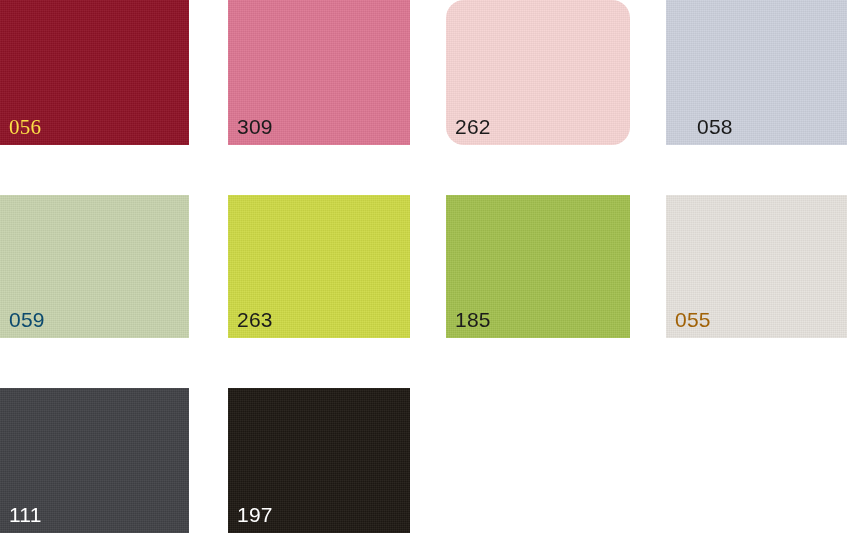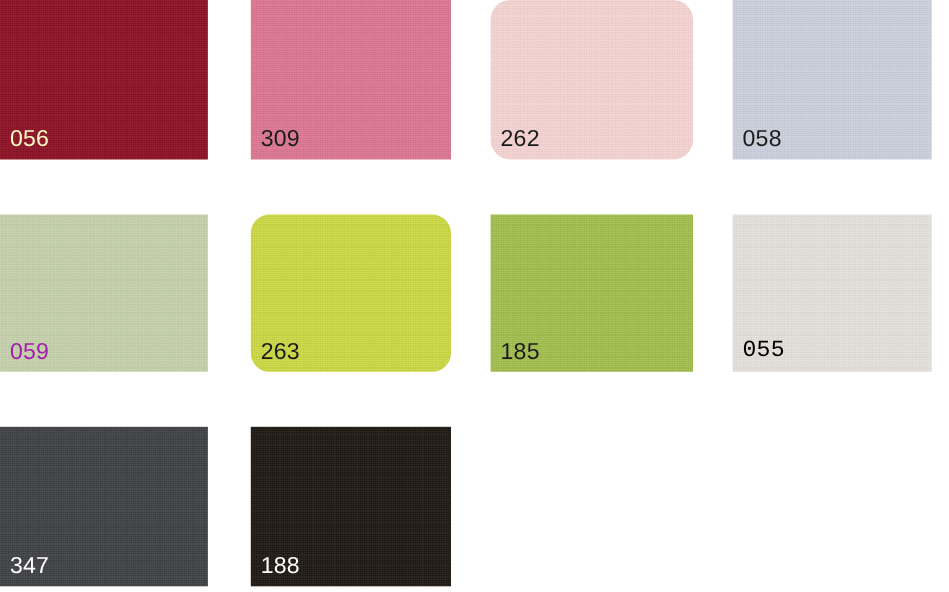--- a/index.html
+++ b/index.html
@@ -66,42 +66,42 @@
     white-space: nowrap;
   }
   .label-dark  { color: #1b1b1b; }
   .label-light { color: #ffffff; }
 </style>
 </head>
 <body>
 
 <div id="swatch-grid" style="background: rgb(255, 255, 255); width: 863px; height: 538px;">
     <div class="swatch" style="left: 0px; top: 0px; width: 189px; height: 145px; background: rgb(142, 18, 38);">
-      <span class="swatch-label label-light" style="color: #fef9c3;">056</span>
+      <span class="swatch-label label-light" style="color: #fde047; font-family: Liberation Serif, serif;">056</span>
     </div>
     <div class="swatch" style="left: 228px; top: 0px; width: 182px; height: 145px; background: rgb(221, 119, 147);">
       <span class="swatch-label label-dark" style="color: rgb(27, 27, 27);">309</span>
     </div>
     <div class="swatch" style="left: 446px; top: 0px; width: 184px; height: 145px; background: rgb(247, 213, 212); border-radius: 18px;">
       <span class="swatch-label label-dark" style="color: rgb(27, 27, 27);">262</span>
     </div>
     <div class="swatch" style="left: 666px; top: 0px; width: 181px; height: 145px; background: rgb(205, 209, 221);">
-      <span class="swatch-label label-dark" style="color: rgb(27, 27, 27);">058</span>
+      <span class="swatch-label label-dark" style="color: rgb(27, 27, 27); margin-left: 22px;">058</span>
     </div>
     <div class="swatch" style="left: 0px; top: 195px; width: 189px; height: 143px; background: rgb(200, 211, 174);">
-      <span class="swatch-label label-dark" style="color: #a21caf;">059</span>
+      <span class="swatch-label label-dark" style="color: #0c4a6e;">059</span>
     </div>
-    <div class="swatch" style="left: 228px; top: 195px; width: 182px; height: 143px; background: rgb(206, 218, 70); border-radius: 17px;">
+    <div class="swatch" style="left: 228px; top: 195px; width: 182px; height: 143px; background: rgb(206, 218, 70);">
       <span class="swatch-label label-dark" style="color: rgb(27, 27, 27);">263</span>
     </div>
     <div class="swatch" style="left: 446px; top: 195px; width: 184px; height: 143px; background: rgb(163, 192, 79);">
       <span class="swatch-label label-dark" style="color: rgb(27, 27, 27);">185</span>
     </div>
     <div class="swatch" style="left: 666px; top: 195px; width: 181px; height: 143px; background: rgb(230, 226, 221);">
-      <span class="swatch-label label-dark" style="color: #000000; font-family: Liberation Mono, monospace;">055</span>
+      <span class="swatch-label label-dark" style="color: #a16207;">055</span>
     </div>
     <div class="swatch" style="left: 0px; top: 388px; width: 189px; height: 145px; background: rgb(65, 66, 70);">
-      <span class="swatch-label label-light" style="color: rgb(255, 255, 255);">347</span>
+      <span class="swatch-label label-light" style="color: rgb(255, 255, 255);">111</span>
     </div>
     <div class="swatch" style="left: 228px; top: 388px; width: 182px; height: 145px; background: rgb(30, 25, 19);">
-      <span class="swatch-label label-light" style="color: rgb(255, 255, 255);">188</span>
+      <span class="swatch-label label-light" style="color: rgb(255, 255, 255);">197</span>
     </div>
   </div>
 
 </body></html>

